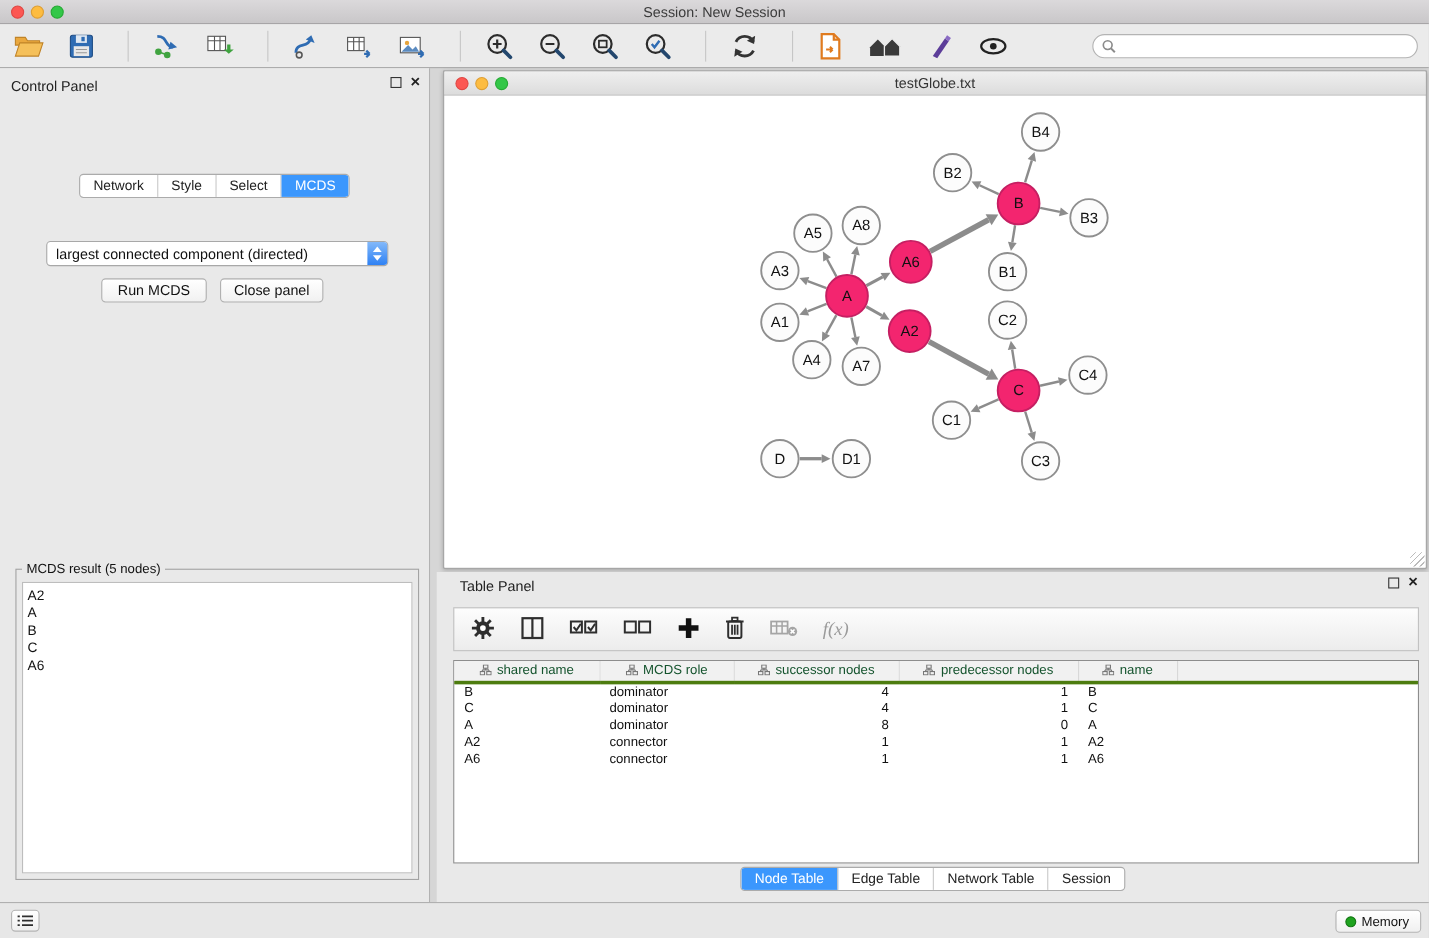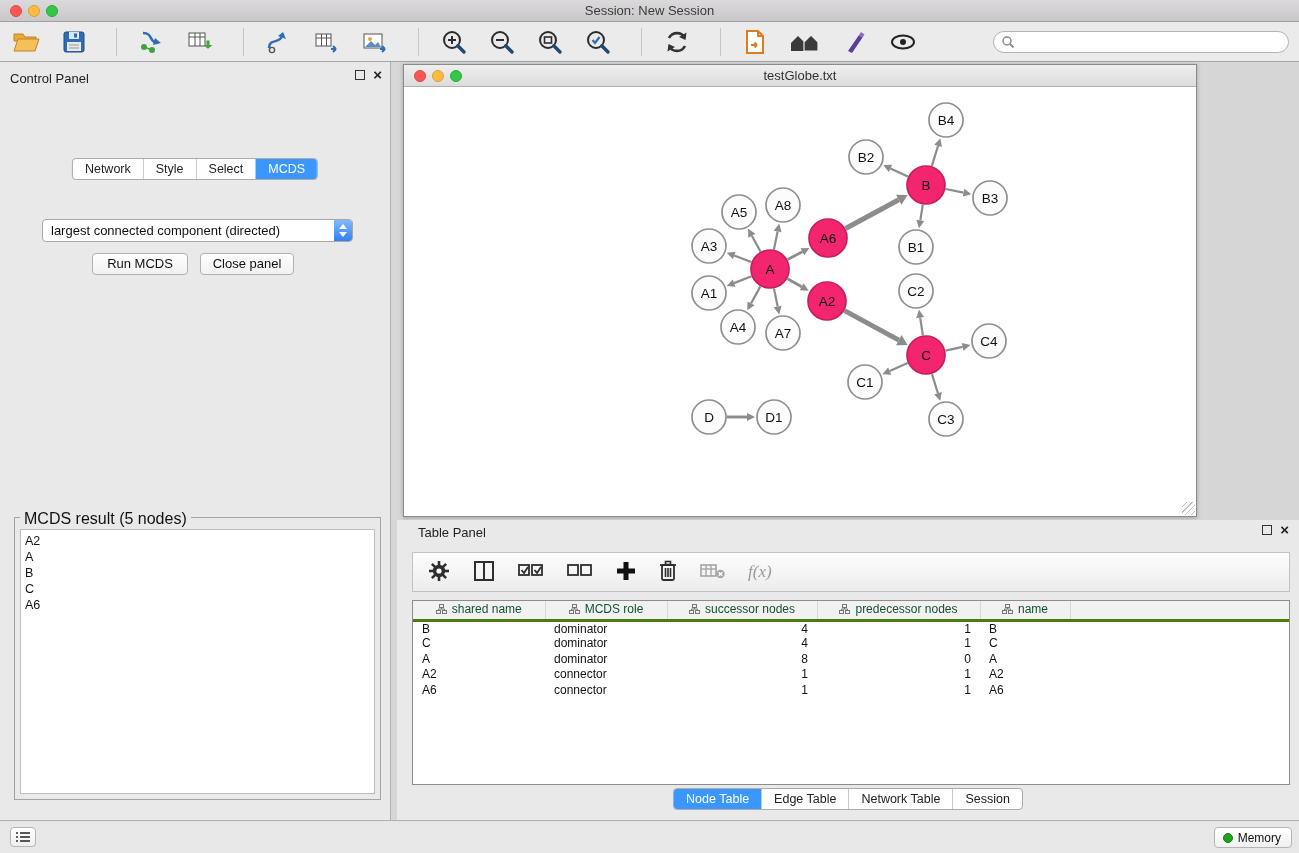--- a/index.html
+++ b/index.html
@@ -50,27 +50,27 @@
     border-left:4.5px solid transparent; border-right:4.5px solid transparent; }
   .stepper .up { top:4px; border-bottom:5px solid #fff; }
   .stepper .dn { bottom:4px; border-top:5px solid #fff; }
 
   .btn { position:absolute; height:22px; background:linear-gradient(#ffffff,#f1f1f1); border:1px solid #b1b1b1;
     border-radius:4px; font-size:13px; color:#111; text-align:center; line-height:20px; }
   .btn-run   { left:92px;  top:191px; width:96px; }
   .btn-close { left:200px; top:191px; width:94px; }
 
   .groupbox { position:absolute; left:14px; right:9px; top:455px; bottom:20px; border:1px solid #a3a3a3; }
-  .groupbox .legend { position:absolute; top:-8px; left:5px; background:#e9e9e9; padding:0 4px; font-size:16px; color:#111; }
+  .groupbox .legend { position:absolute; top:-8px; left:5px; background:#e9e9e9; padding:0 4px; font-size:12px; color:#111; }
   .result-list { position:absolute; left:5px; right:5px; top:11px; bottom:5px; background:#fff;
     border:1px solid #bdbdbd; overflow:auto; padding:3px 4px; }
   .result-item { font-size:12.5px; line-height:16px; color:#111; }
 
   
-  .network-window { position:absolute; left:403px; top:64px; width:794px; height:453px;
+  .network-window { position:absolute; left:403px; top:64px; width:894px; height:453px;
     border:1px solid #8b8b8b; background:#fff; box-shadow:0 1px 4px rgba(0,0,0,.25); }
   .net-titlebar { position:absolute; top:0; left:0; right:0; height:22px;
     background:linear-gradient(#efefef,#dcdcdc); border-bottom:1px solid #aeaeae; }
   .net-titlebar .title { position:absolute; left:0; right:0; top:3px; text-align:center; font-size:13px; color:#333; }
   .net-canvas { position:absolute; top:22px; left:0; right:0; bottom:0; background:#fff; }
   .resize-grip { position:absolute; right:1px; bottom:1px; width:13px; height:13px;
     background:repeating-linear-gradient(135deg, transparent 0 3px, #bbb 3px 4px); }
 
   
   .table-panel { position:absolute; left:397px; top:520px; right:0; bottom:33px; background:#e9e9e9; }

